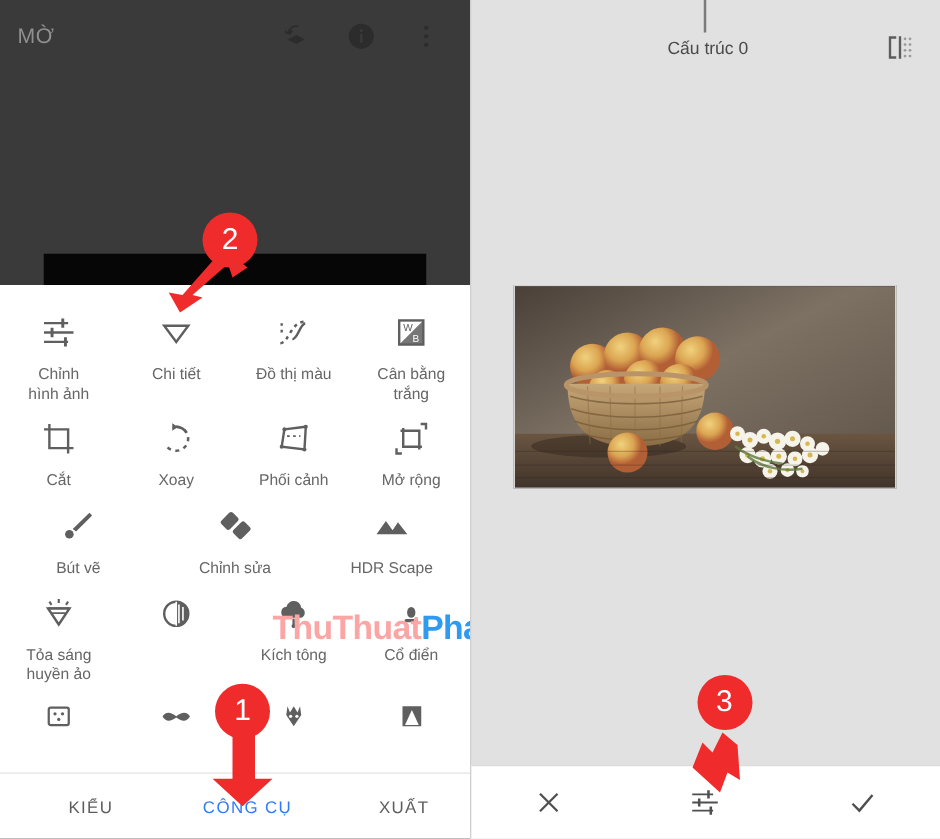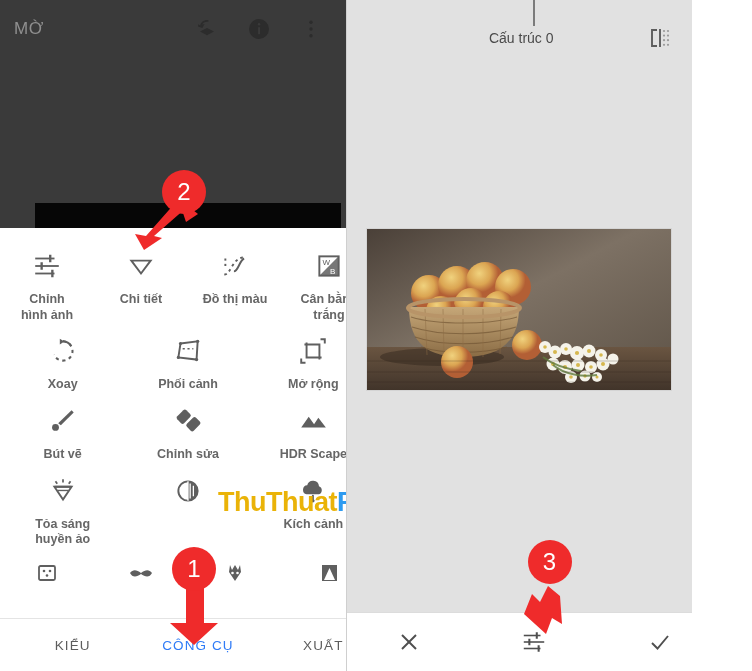--- a/index.html
+++ b/index.html
@@ -1,36 +1,36 @@
 <!DOCTYPE html>
 <html><head>
 <meta charset="utf-8">
 <style>
   html,body{margin:0;padding:0;background:#fff;}
   body{width:752px;height:671px;font-family:"Liberation Sans",sans-serif;overflow:hidden;}
-  .screens{position:relative;width:692px;height:671px;display:flex;}
+  .screens{position:relative;width:752px;height:671px;display:flex;}
 
   
   .phone-left{position:relative;width:376px;height:671px;background:#3a3a3a;overflow:hidden;}
   .topbar{position:relative;height:58px;display:flex;align-items:center;padding:0 14px;}
   .topbar-title{color:#8f8f8f;font-size:17px;letter-spacing:.5px;flex:1;}
   .topbar-icons{display:flex;align-items:center;gap:26px;padding-right:8px;}
   .ic{width:26px;height:26px;display:flex;align-items:center;justify-content:center;}
   .ic svg{display:block;}
 
   .canvas-area{position:absolute;left:0;top:58px;width:376px;height:170px;background:#3a3a3a;}
   .photo-strip{position:absolute;left:35px;top:145px;width:306px;height:30px;background:#060606;}
 
   
   .sheet{position:absolute;left:0;top:228px;width:376px;height:443px;background:#fff;display:flex;flex-direction:column;}
   .tools-grid{flex:1;padding-top:8px;}
   .trow{display:flex;}
   .tool{flex:1;display:flex;flex-direction:column;align-items:center;padding-top:10px;}
   .tool-ic{height:36px;display:flex;align-items:center;justify-content:center;color:#5f5f5f;}
-  .tool-lb{margin-top:8px;font-size:12.5px;color:#666;text-align:center;line-height:1.25;max-width:86px;font-weight:bold;}
+  .tool-lb{margin-top:8px;font-size:12.5px;color:#666;text-align:center;line-height:1.25;max-width:86px;}
 
   .row1 .tool{padding-top:12px;}
   .row4 .tool-ic{height:30px;}
 
   .tabbar{height:52px;border-top:1px solid #e4e4e4;display:flex;align-items:center;}
   .tab{flex:1;text-align:center;font-size:13.5px;letter-spacing:1.1px;color:#5d5d5d;margin-left:20px;}
   .tab.active{color:#2f7bf6;}
 
   
   .phone-right{position:relative;width:376px;height:671px;background:#e1e1e1;overflow:hidden;border-left:1px solid #cfcfcf;}
@@ -44,21 +44,21 @@
   .r-bottom{position:absolute;left:0;bottom:0;width:376px;height:58px;background:#fff;border-top:1px solid #dcdcdc;display:flex;align-items:center;}
   .r-bot-cell{flex:1;display:flex;align-items:center;justify-content:center;color:#4f4f4f;}
 
   
   .anno{position:absolute;pointer-events:none;}
   .badge{position:absolute;width:44px;height:44px;border-radius:50%;background:#ef2b2b;color:#fff;
          display:flex;align-items:center;justify-content:center;font-size:24px;font-family:"Liberation Sans",sans-serif;}
 
   .wm{position:absolute;left:218px;top:487px;font-size:27px;font-weight:bold;font-family:"Liberation Sans",sans-serif;
       letter-spacing:-.5px;white-space:nowrap;z-index:30;}
-  .wm .a{color:#eab308;}
+  .wm .a{color:#fca5a5;}
   .wm .b{color:#2e9bf0;}
 </style>
 </head>
 <body>
 
 <div class="screens">
 
   <div class="phone-left">
 
     <div class="topbar">
@@ -137,20 +137,29 @@
                 <text x="15" y="21" font-size="7.5" fill="#fff" font-family="Liberation Sans, sans-serif">B</text>
               </svg>
             </div>
             <div class="tool-lb">Cân bằng<br>trắng</div>
           </div>
         </div>
 
         <div class="trow">
           <div class="tool">
             <div class="tool-ic">
+              <svg width="30" height="30" viewBox="0 0 28 28" stroke="#5f5f5f" stroke-width="1.8" fill="none">
+                <path d="M7 3 L7 21 L25 21"></path>
+                  <path d="M3 7 L21 7 L21 25"></path>
+              </svg>
+            </div>
+            <div class="tool-lb">Cắt</div>
+          </div>
+          <div class="tool">
+            <div class="tool-ic">
               <svg width="30" height="30" viewBox="0 0 28 28">
                 <path d="M14 5 A9 9 0 1 1 5.6 17.5" fill="none" stroke="#5f5f5f" stroke-width="1.9" stroke-dasharray="3 3.4"></path>
                 <path d="M14 5 A9 9 0 0 1 21.6 9.5" fill="none" stroke="#5f5f5f" stroke-width="1.9"></path>
                 <path d="M11 2.5 L15.3 5.2 L11 8 Z" fill="#5f5f5f"></path>
               </svg>
             </div>
             <div class="tool-lb">Xoay</div>
           </div>
           <div class="tool">
             <div class="tool-ic">
@@ -237,21 +246,30 @@
             </div>
           </div>
           <div class="tool">
             <div class="tool-ic">
               <svg width="30" height="30" viewBox="0 0 28 28" fill="#5f5f5f">
                 <path d="M8 17 A4.2 4.2 0 0 1 8.6 8.7 A5.6 5.6 0 0 1 19.6 9.5 A4 4 0 0 1 19.6 17 Z"></path>
                 <rect x="13" y="17.5" width="1.8" height="5" rx=".9"></rect>
                 <circle cx="13.9" cy="23.2" r="1.6"></circle>
               </svg>
             </div>
-            <div class="tool-lb">Kích cảnh</div>
+            <div class="tool-lb">Kích tông</div>
+          </div>
+          <div class="tool">
+            <div class="tool-ic">
+              <svg width="30" height="30" viewBox="0 0 28 28" fill="#5f5f5f">
+                <ellipse cx="14" cy="13" rx="3.1" ry="4"></ellipse>
+                <rect x="9" y="18" width="10" height="2.4" rx="1.2"></rect>
+              </svg>
+            </div>
+            <div class="tool-lb">Cổ điển</div>
           </div>
         </div>
 
         <div class="trow row4">
           <div class="tool">
             <div class="tool-ic">
               <svg width="28" height="28" viewBox="0 0 28 28">
                 <rect x="6" y="7" width="16" height="14" rx="1.5" fill="none" stroke="#5f5f5f" stroke-width="1.8"></rect>
                 <circle cx="11" cy="12" r="1.3" fill="#5f5f5f"></circle>
                 <circle cx="17" cy="12" r="1.3" fill="#5f5f5f"></circle>

